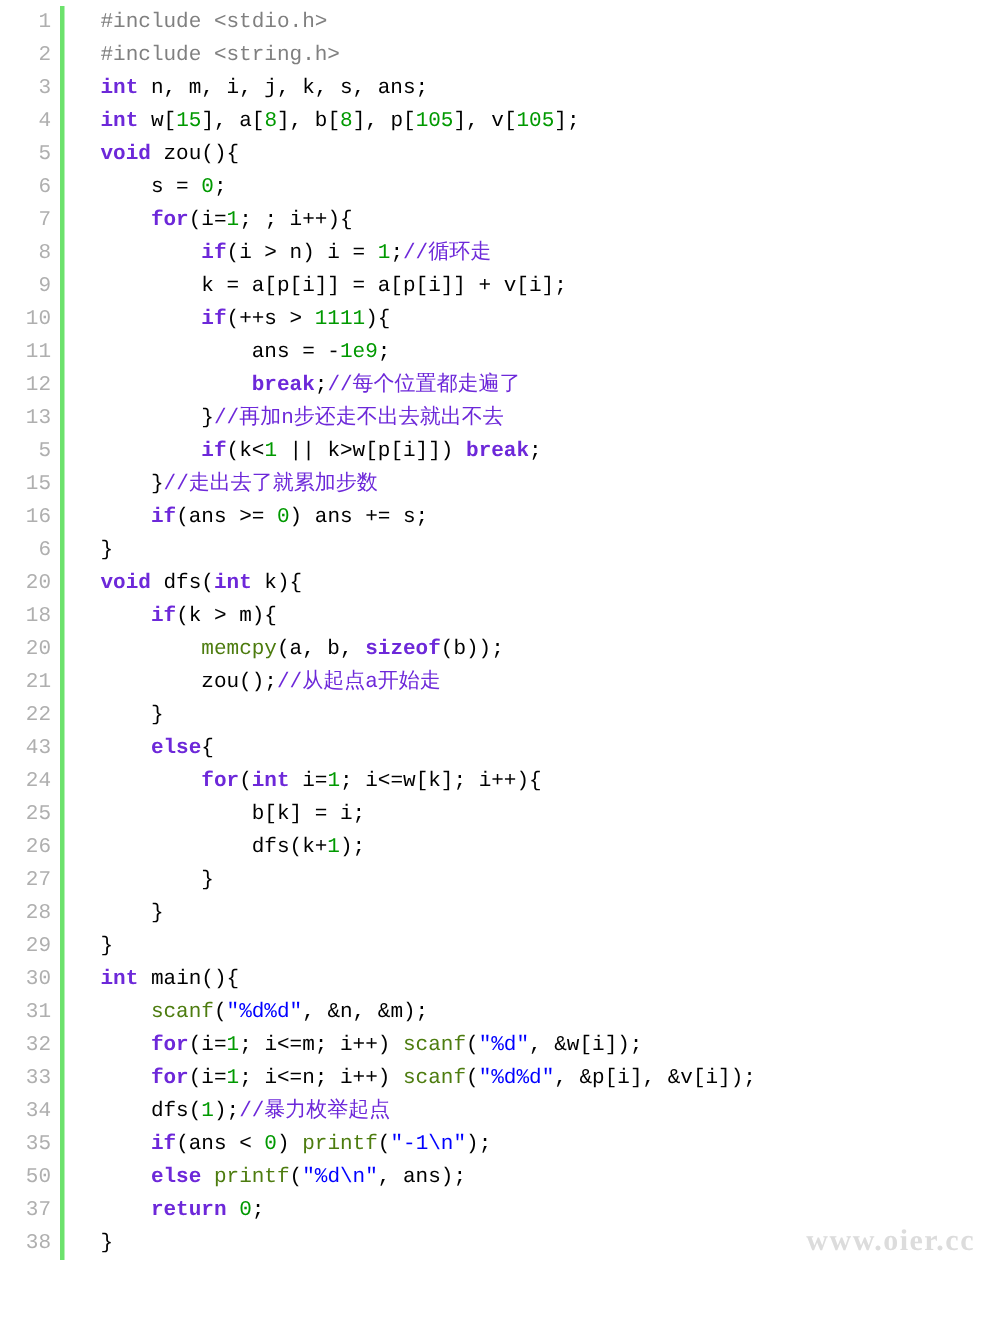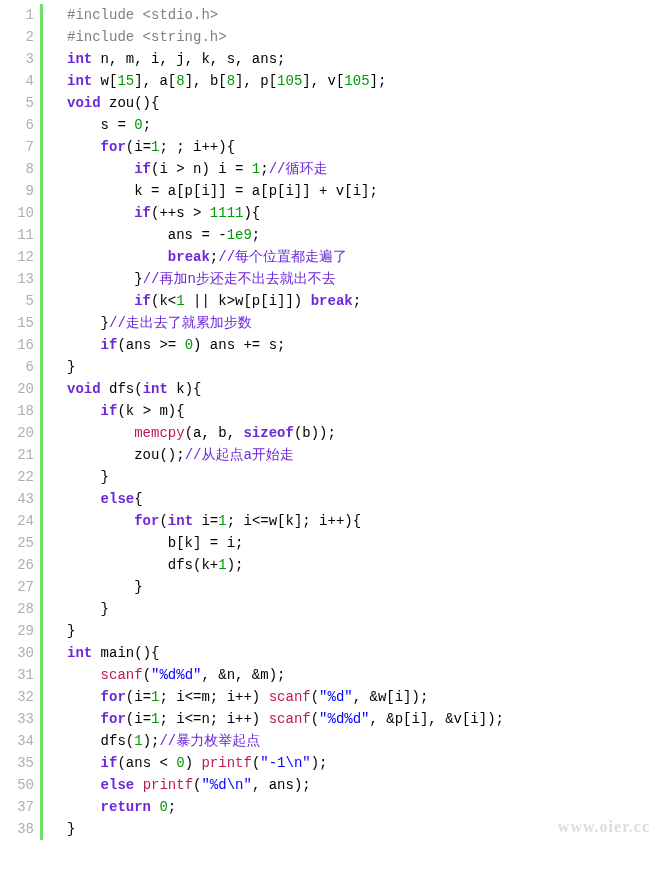--- a/index.html
+++ b/index.html
@@ -35,30 +35,30 @@
   .code {
     padding-left: 24px;
     white-space: pre;
     color: #000000;
   }
   .code .line {
     height: 22px;
   }
   .pp   { color: #808080; } 
   .kw   { color: #6d28d9; font-weight: bold; } 
-  .fn   { color: #be185d; } 
+  .fn   { color: #4d7c0f; } 
   .num  { color: #009900; } 
   .str  { color: #0000ff; } 
   .com  { color: #6d28d9; } 
   .watermark {
     position: absolute;
     right: 8px;
     bottom: 6px;
     font-family: Georgia, serif;
-    font-size: 16px;
+    font-size: 20px;
     font-weight: bold;
     color: #dcdcdc;
     letter-spacing: 1px;
     user-select: none;
     pointer-events: none;
   }
 </style>
 </head>
 <body>
 

